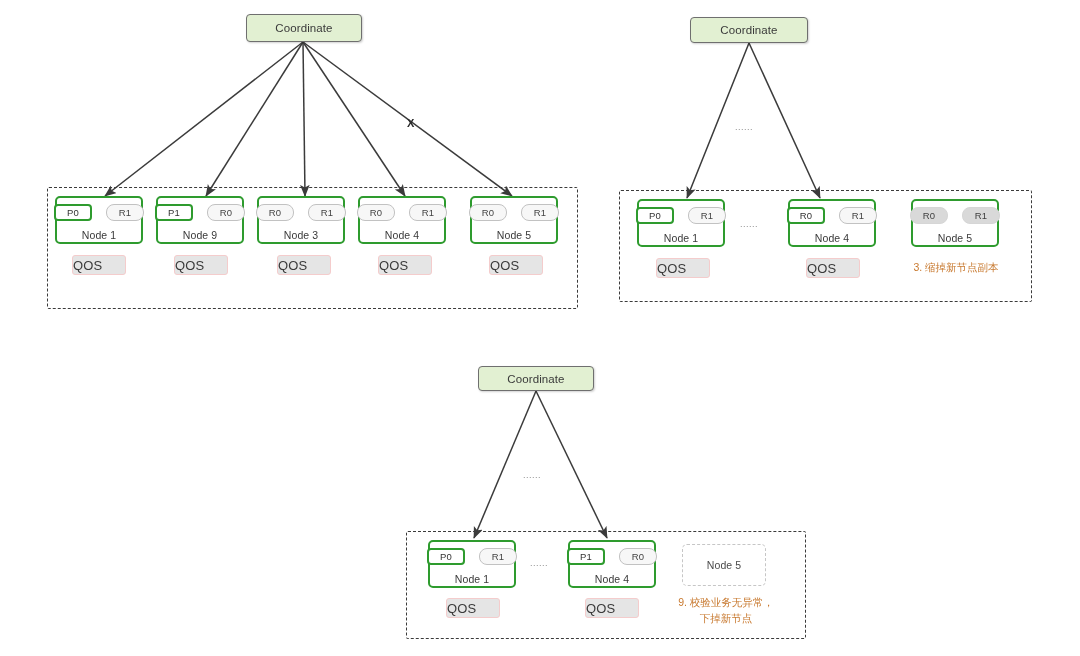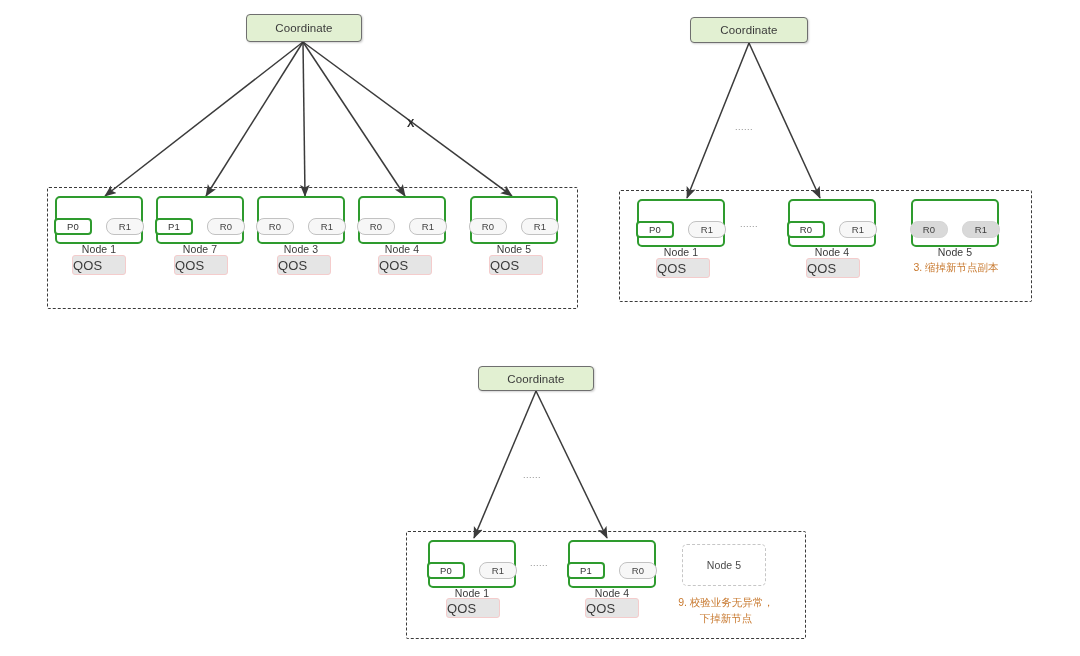--- a/index.html
+++ b/index.html
@@ -38,21 +38,21 @@
   }
 
   
   .node{
     position:absolute;
     box-sizing:border-box;
     border:2px solid #2e9b2e;
     border-radius:5px;
     background:#ffffff;
     display:flex;flex-direction:column;align-items:center;
-    padding-top:20px;
+    padding-top:6px;
   }
   .node.ghost{
     border:1.5px dashed #c6c6c6;
     justify-content:center;
     padding-top:0;
   }
   .chips{display:flex;gap:14px;justify-content:center;}
   .chip{
     box-sizing:border-box;
     width:38px;height:17px;
@@ -158,21 +158,21 @@
       <span class="chip primary">P0</span>
       <span class="chip">R1</span>
     </div>
     <span class="node-label">Node 1</span>
   </div>
   <div class="node" style="left:156px;top:196px;width:88px;height:48px;">
     <div class="chips">
       <span class="chip primary">P1</span>
       <span class="chip">R0</span>
     </div>
-    <span class="node-label">Node 7</span>
+    <span class="node-label">Node 9</span>
   </div>
   <div class="node" style="left:257px;top:196px;width:88px;height:48px;">
     <div class="chips">
       <span class="chip">R0</span>
       <span class="chip">R1</span>
     </div>
     <span class="node-label">Node 3</span>
   </div>
   <div class="node" style="left:358px;top:196px;width:88px;height:48px;">
     <div class="chips">

